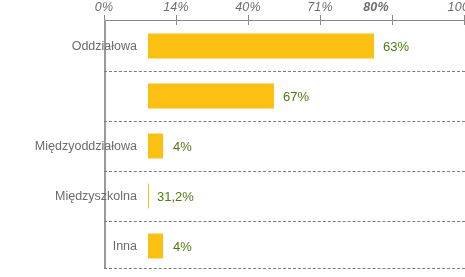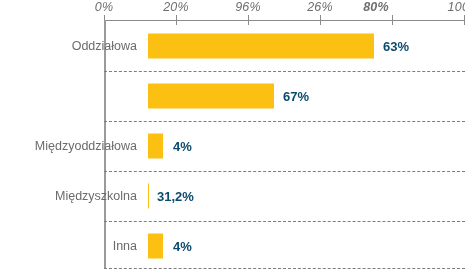--- a/index.html
+++ b/index.html
@@ -89,43 +89,43 @@
     top: 50%;
     transform: translateY(-50%);
     height: 25px;
     background: #FBC012;
   }
   .val-label {
     position: absolute;
     top: 50%;
     transform: translateY(-50%);
     font-size: 13px;
-    font-weight: bold;
-    color: #0c4a6e;
+    font-weight: normal;
+    color: #4d7c0f;
     white-space: nowrap;
   }
 </style>
 </head>
 <body>
 
 <div id="chart-root">
 
   <div class="axis-top"></div>
 
   <div class="tick" style="left:104px;"></div>
   <div class="tick" style="left:176px;"></div>
   <div class="tick" style="left:248px;"></div>
   <div class="tick" style="left:320px;"></div>
   <div class="tick" style="left:392px;"></div>
   <div class="tick" style="left:464px;"></div>
 
   <div class="tick-label" style="left:104px;">0%</div>
-  <div class="tick-label" style="left:176px;">20%</div>
-  <div class="tick-label" style="left:248px;">96%</div>
-  <div class="tick-label" style="left:320px;">26%</div>
+  <div class="tick-label" style="left:176px;">14%</div>
+  <div class="tick-label" style="left:248px;">40%</div>
+  <div class="tick-label" style="left:320px;">71%</div>
   <div class="tick-label" style="left:376px;font-weight:bold;">80%</div>
   <div class="tick-label" style="left:464px;">100%</div>
 
   <div class="axis-baseline"></div>
 
   <div class="gridline" style="top:71px;"></div>
   <div class="gridline" style="top:121px;"></div>
   <div class="gridline" style="top:171px;"></div>
   <div class="gridline" style="top:221px;"></div>
   <div class="gridline" style="top:268px;"></div>

